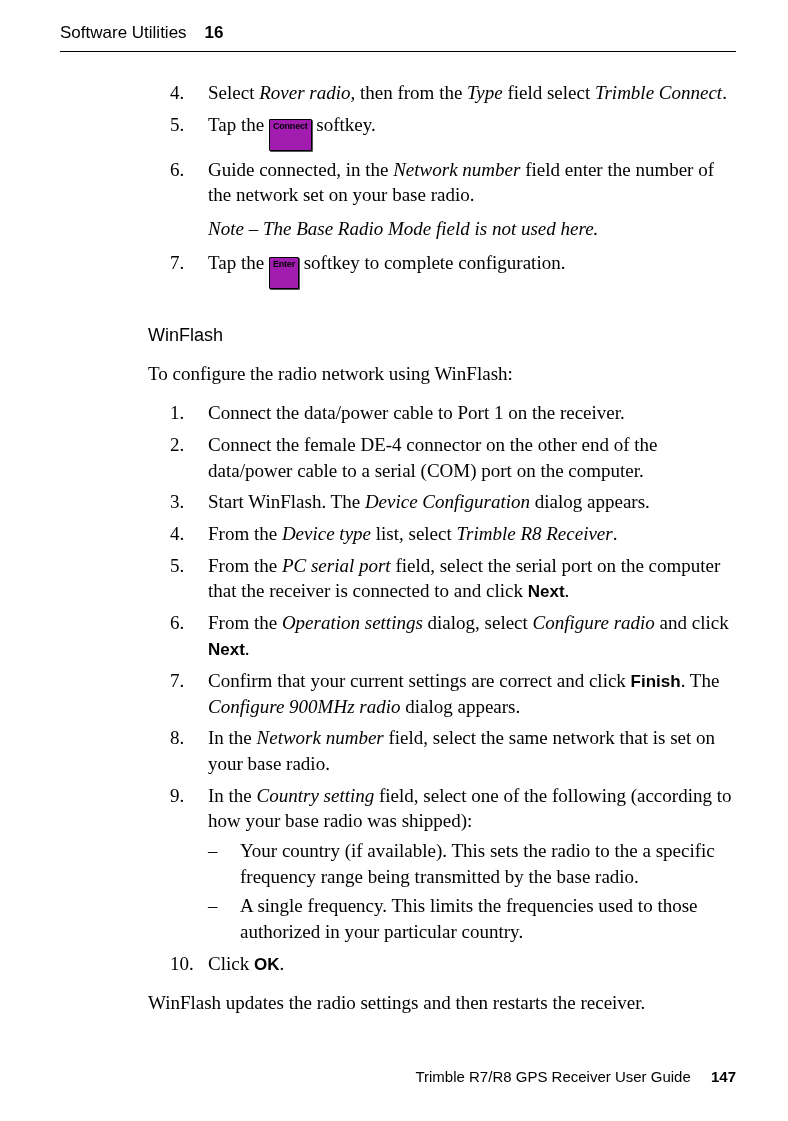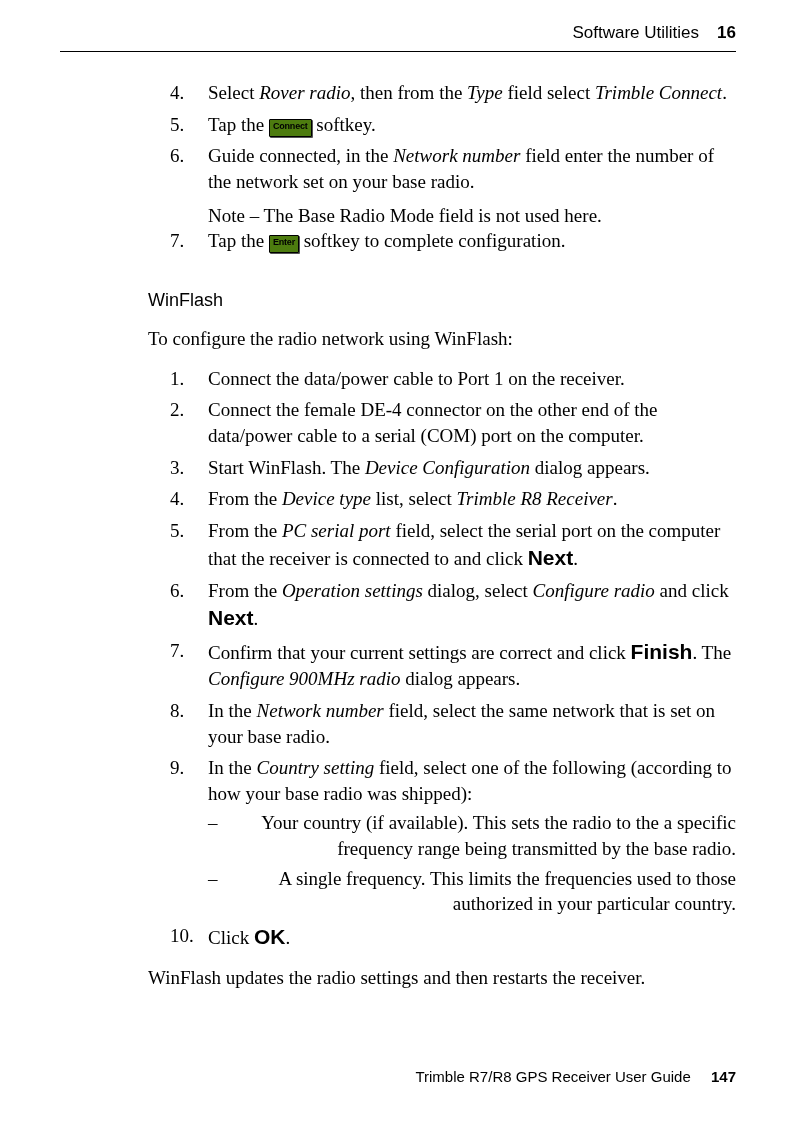--- a/index.html
+++ b/index.html
@@ -15,21 +15,20 @@
       font-size: 19px;
       line-height: 1.35;
       color: #000;
       position: relative;
     }
     .page {
       padding: 22px 52px 40px 60px;
     }
     .header {
       display: flex;
-      justify-content: flex-end;
       align-items: baseline;
       font-family: Arial, Helvetica, sans-serif;
       margin-bottom: 6px;
     }
     .header-title {
       font-size: 17px;
     }
     .header-chapter {
       font-size: 17px;
       font-weight: bold;
@@ -50,33 +49,35 @@
     .list-num {
       width: 38px;
       flex-shrink: 0;
     }
     .list-body {
       flex: 1;
     }
     .note-block {
       margin-left: 38px;
       margin-top: 8px;
+      margin-bottom: 8px;
+      font-style: italic;
     }
     .softkey {
       display: inline-block;
       border: 1px solid #000;
       border-radius: 1px;
       font-family: Arial, Helvetica, sans-serif;
       font-size: 9px;
       font-weight: bold;
       font-style: normal;
-      padding: 0px 3px 4px 3px;
+      padding: 0px 3px 18px 3px;
       line-height: 12px;
       vertical-align: 2px;
-      background: #4d7c0f;
+      background: #a21caf;
       box-shadow: 1px 1px 0 #555;
       letter-spacing: -0.2px;
     }
     .ital {
       font-style: italic;
     }
     .section-heading {
       font-family: Arial, Helvetica, sans-serif;
       font-weight: normal;
       font-size: 18px;
@@ -91,26 +92,25 @@
     .sub-item {
       display: flex;
       margin-top: 4px;
     }
     .sub-dash {
       width: 32px;
       flex-shrink: 0;
     }
     .sub-body {
       flex: 1;
-      text-align: right;
     }
     .sans-bold {
       font-family: Arial, Helvetica, sans-serif;
       font-weight: bold;
-      font-size: 21px;
+      font-size: 17px;
     }
     .closing {
       margin-left: -22px;
       margin-top: 14px;
     }
     .footer {
       position: absolute;
       bottom: 34px;
       right: 52px;
       font-family: Arial, Helvetica, sans-serif;

